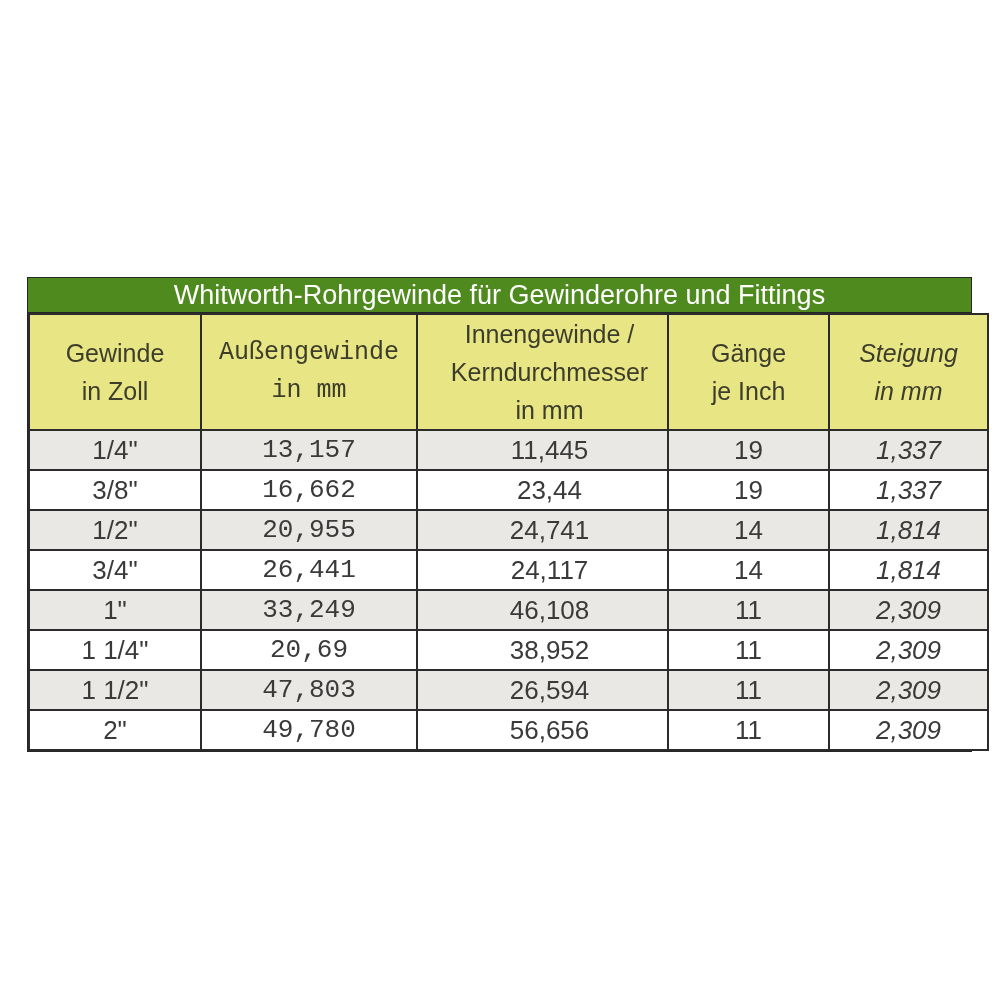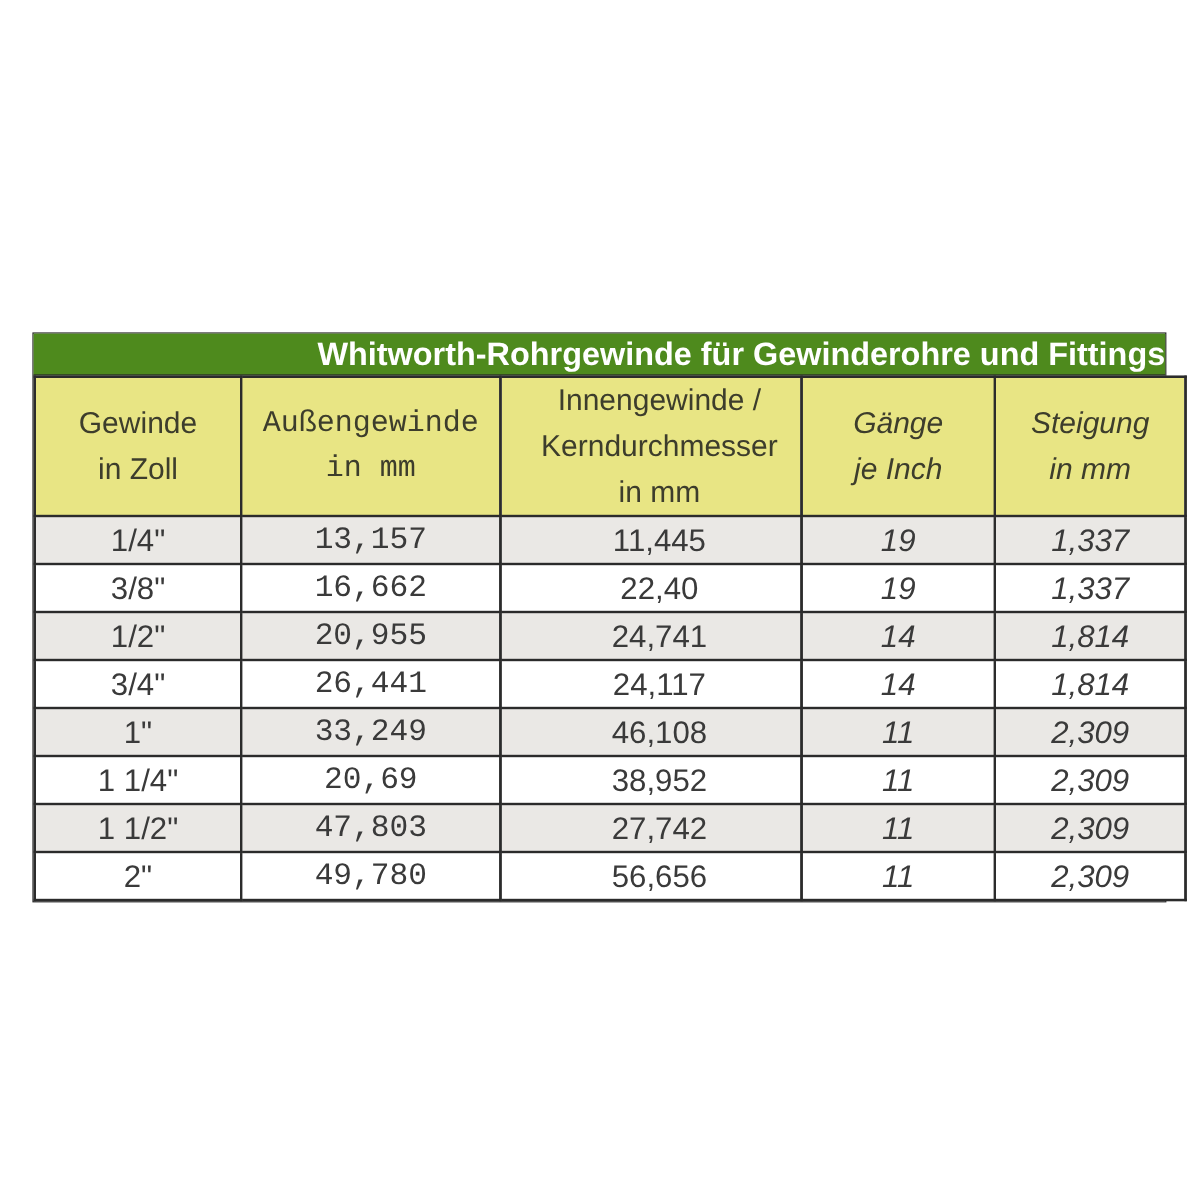--- a/index.html
+++ b/index.html
@@ -21,32 +21,32 @@
     top: 277px;
     width: 945px;
     border: 1px solid #262626;
     background: #ffffff;
     box-sizing: border-box;
   }
   .title-bar {
     background: #4e8a1d;
     color: #ffffff;
     font-size: 27px;
-    font-weight: bold;
-    text-align: right;
+    font-weight: normal;
+    text-align: center;
     height: 34px;
     line-height: 34px;
     border-bottom: 1px solid #262626;
     letter-spacing: 0px;
   }
   table.tbl {
     border-collapse: collapse;
     table-layout: fixed;
     width: 100%;
-    background: #737373;
+    background: #0369a1;
   }
   table.tbl th, table.tbl td {
     border: 2px solid #2b2b2b;
     text-align: center;
     vertical-align: middle;
     padding: 0;
     overflow: hidden;
   }
   table.tbl th {
     background: #e8e584;
@@ -62,21 +62,21 @@
     font-size: 26px;
     color: #3a3a3a;
     background: #ffffff;
   }
   table.tbl tbody tr:nth-child(odd) td {
     background: #eae8e5;
   }
   table.tbl th:nth-child(1), table.tbl td:nth-child(1) { width: 170px; }
   table.tbl th:nth-child(2), table.tbl td:nth-child(2) { width: 214px; font-family: Liberation Mono, monospace; }
   table.tbl th:nth-child(3), table.tbl td:nth-child(3) { width: 235px; padding-left: 14px; }
-  table.tbl th:nth-child(4), table.tbl td:nth-child(4) { width: 159px; font-style: italic; }
+  table.tbl th:nth-child(4), table.tbl td:nth-child(4) { width: 159px; }
   table.tbl th:nth-child(5), table.tbl td:nth-child(5) { width: 157px; font-style: italic; }
 </style>
 </head>
 <body>
 
 <div class="page">
   <div class="table-wrap">
     <div class="title-bar">Whitworth-Rohrgewinde für Gewinderohre und Fittings</div>
     <table class="tbl">
       <thead>
@@ -98,21 +98,21 @@
         <tr>
           <td>1/4"</td>
           <td>13,157</td>
           <td>11,445</td>
           <td>19</td>
           <td>1,337</td>
         </tr>
         <tr>
           <td>3/8"</td>
           <td>16,662</td>
-          <td>22,40</td>
+          <td>23,44</td>
           <td>19</td>
           <td>1,337</td>
         </tr>
         <tr>
           <td>1/2"</td>
           <td>20,955</td>
           <td>24,741</td>
           <td>14</td>
           <td>1,814</td>
         </tr>
@@ -133,21 +133,21 @@
         <tr>
           <td>1 1/4"</td>
           <td>20,69</td>
           <td>38,952</td>
           <td>11</td>
           <td>2,309</td>
         </tr>
         <tr>
           <td>1 1/2"</td>
           <td>47,803</td>
-          <td>27,742</td>
+          <td>26,594</td>
           <td>11</td>
           <td>2,309</td>
         </tr>
         <tr>
           <td>2"</td>
           <td>49,780</td>
           <td>56,656</td>
           <td>11</td>
           <td>2,309</td>
         </tr>

